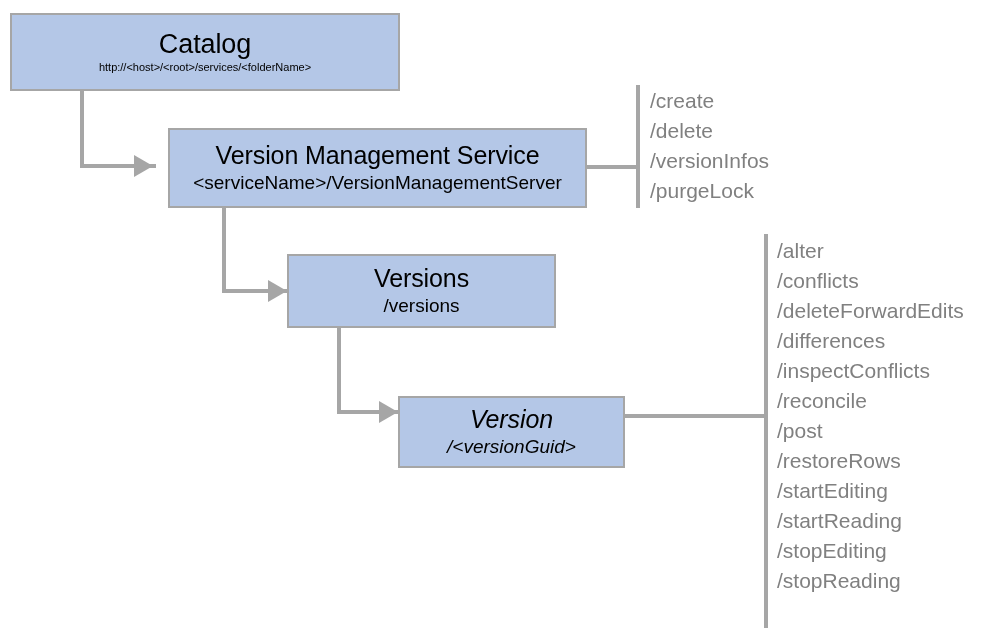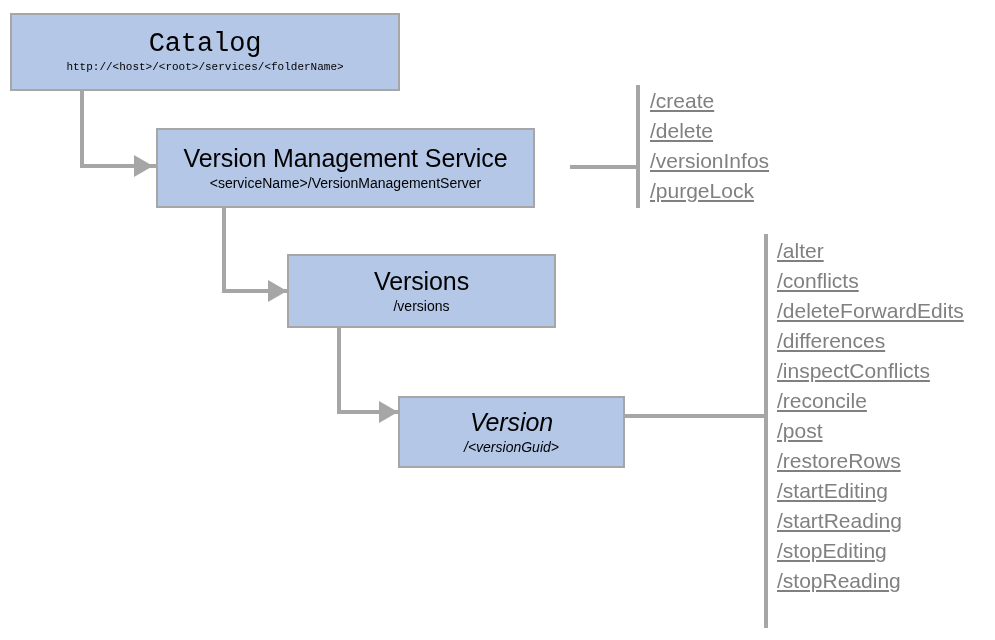--- a/index.html
+++ b/index.html
@@ -30,28 +30,28 @@
     text-align: center;
     color: #000000;
   }
   .node-title {
     font-size: 25px;
     line-height: 1.06;
     letter-spacing: -0.1px;
     white-space: nowrap;
   }
   .node-sub {
-    font-size: 14px;
+    font-size: 19px;
     line-height: 1.15;
     margin-top: 3px;
     white-space: nowrap;
   }
 
-  #node-catalog   { left: 10px;  top: 13px;  width: 390px; height: 78px; font-family: Liberation Mono, monospace; }
-  #node-vms       { left: 156px; top: 128px; width: 379px; height: 80px; }
+  #node-catalog   { left: 10px;  top: 13px;  width: 390px; height: 78px; }
+  #node-vms       { left: 168px; top: 128px; width: 419px; height: 80px; }
   #node-versions  { left: 287px; top: 254px; width: 269px; height: 74px; }
   #node-version   { left: 398px; top: 396px; width: 227px; height: 72px; font-style: italic; }
 
   #node-catalog .node-title  { font-size: 27px; }
   #node-catalog .node-sub    { font-size: 11px; }
   #node-vms .node-title      { font-size: 25px; }
   #node-versions .node-title { font-size: 25px; }
   #node-version  .node-title { font-size: 25px; }
 
   
@@ -76,21 +76,20 @@
     position: absolute;
     width: 4px;
     background: #a6a6a6;
   }
   .endpoint-list {
     position: absolute;
     color: #808080;
     font-size: 21px;
     line-height: 30px;
     white-space: nowrap;
-    text-decoration: underline;
   }
   .endpoint-item { display: block; }
 
   #list-vms     { left: 650px; top: 86px; }
   #list-version { left: 777px; top: 236px; }
 
   #bracket-vms     { left: 636px; top: 85px;  height: 123px; }
   #bracket-version { left: 764px; top: 234px; height: 394px; }
 </style>
 </head>

